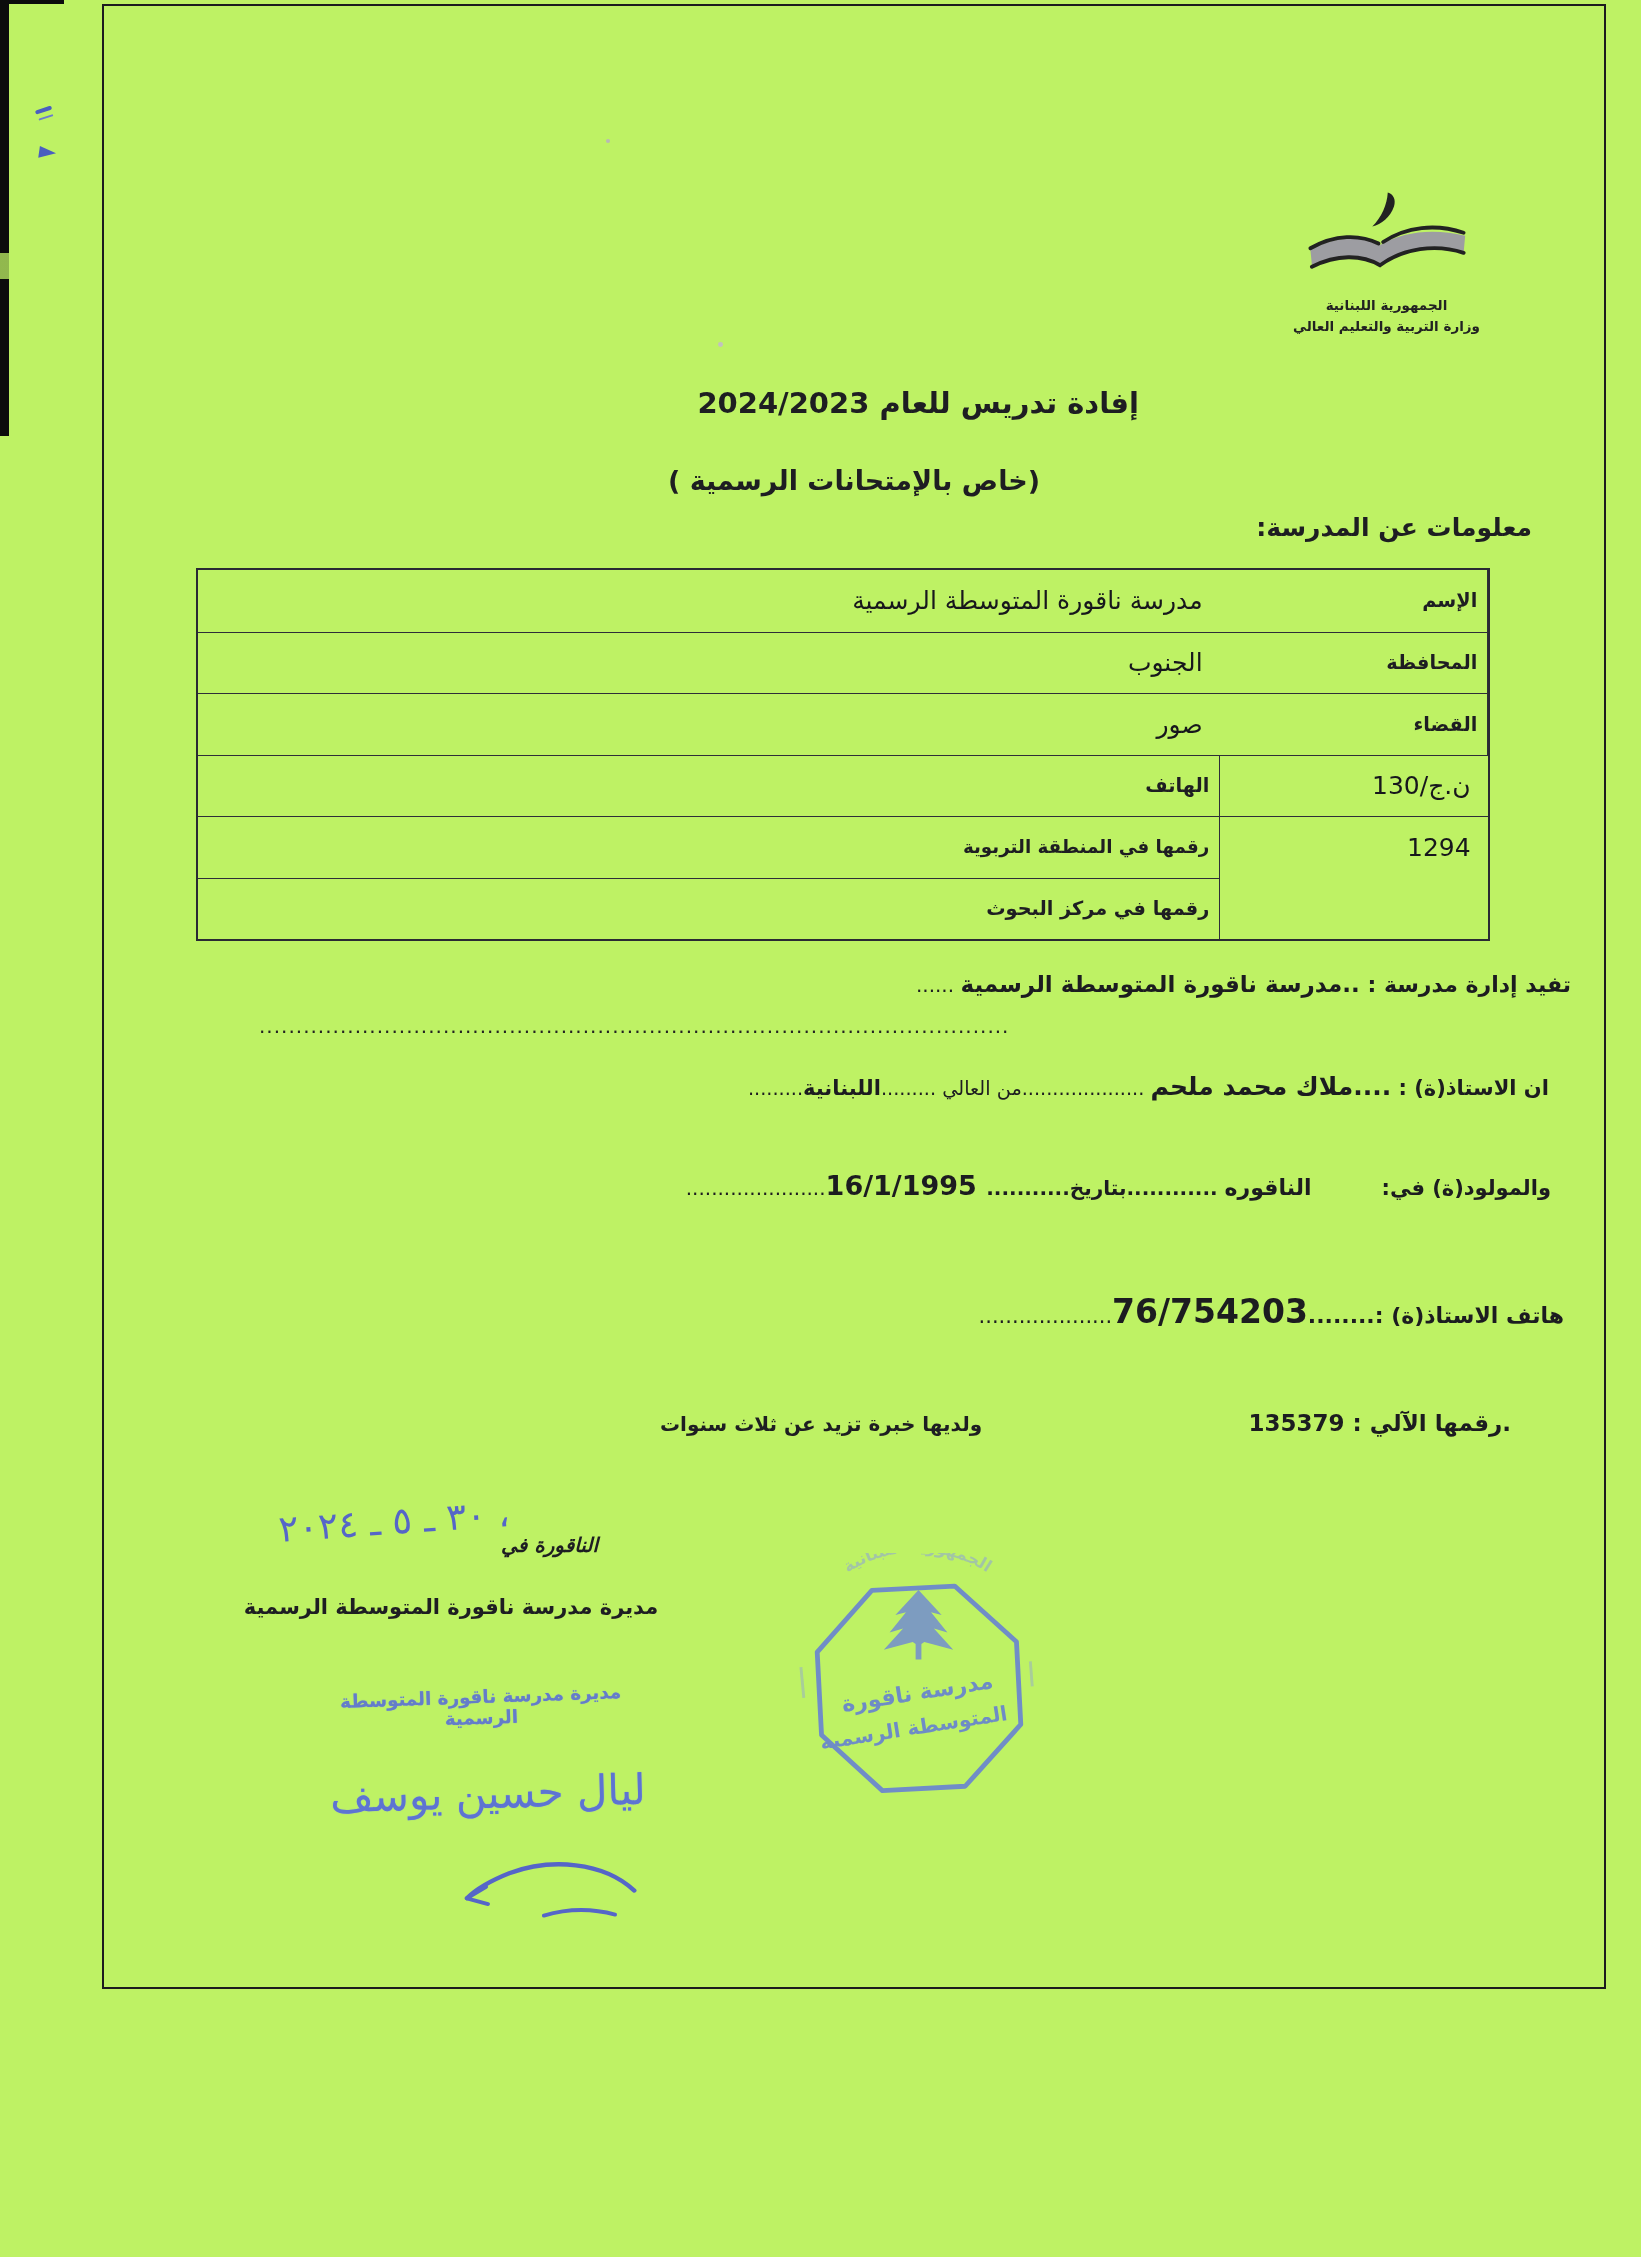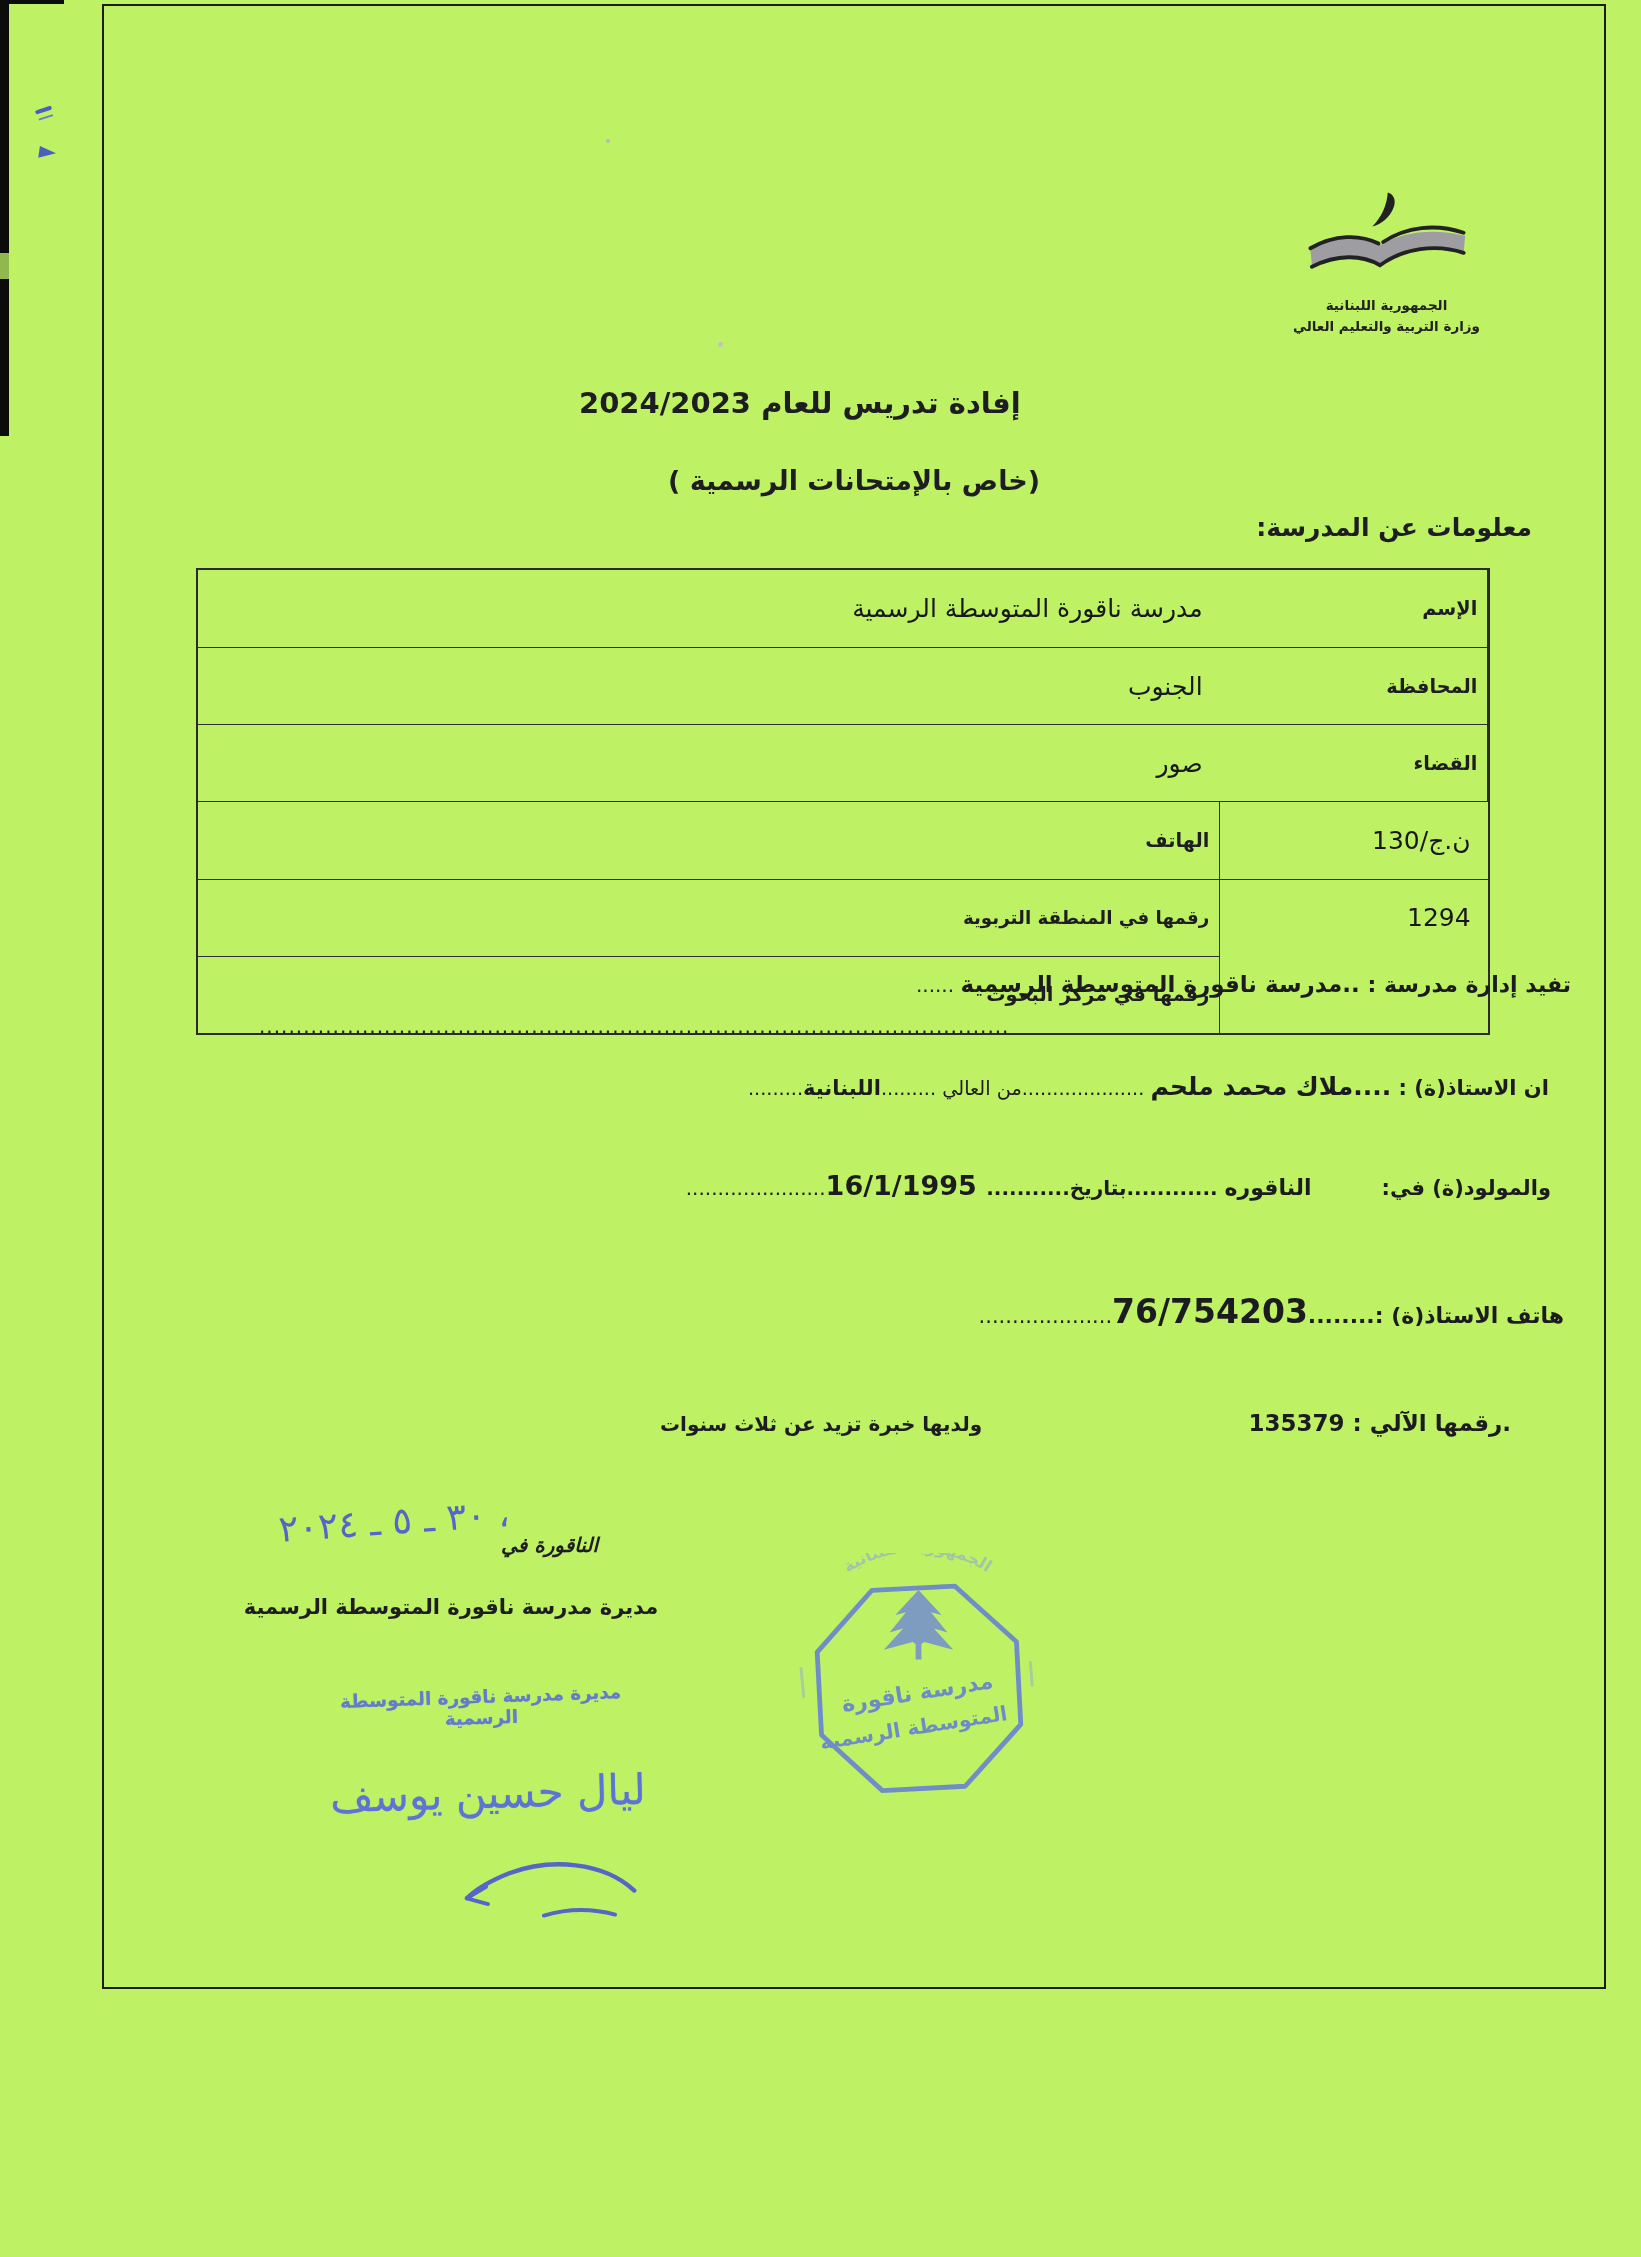--- a/index.html
+++ b/index.html
@@ -21,27 +21,27 @@
   .speck1{left:606px;top:139px;}
   .speck2{left:718px;top:342px;width:4.8px;height:4.8px;background:#c2c2be;}
   
   .frame{position:absolute;left:102px;top:3.9px;width:1504px;height:1985px;
     border:2.9px solid #1c1c1e;box-sizing:border-box;}
   
   .logo-block{position:absolute;left:1290px;top:189px;width:193px;text-align:center;}
   .logo-block svg{display:block;margin:0 auto;}
   .org-line{font-size:13.5px;font-weight:bold;line-height:1.55;color:#222;direction:rtl;}
   
-  .doc-title{position:absolute;left:579px;top:386px;width:560px;text-align:left;
+  .doc-title{position:absolute;left:579px;top:386px;width:560px;text-align:right;
     font-size:29px;font-weight:bold;direction:rtl;}
   .doc-subtitle{position:absolute;left:579px;top:465px;width:550px;text-align:center;
     font-size:27px;font-weight:bold;direction:rtl;}
   .section-heading{position:absolute;right:109px;top:513px;font-size:25px;font-weight:bold;direction:rtl;}
   
-  .info-table{position:absolute;left:196px;top:568px;width:1294px;height:467px;
+  .info-table{position:absolute;left:196px;top:568px;width:1294px;height:373px;
     border:2.9px solid #2a2a33;box-sizing:border-box;
     display:grid;grid-template-columns:1022px 1fr;grid-template-rows:repeat(6,1fr);}
   .cell{border-top:1.9px solid #2e2e38;display:flex;align-items:center;box-sizing:border-box;}
   .cell.first{border-top:none;}
   .cell.value{direction:rtl;justify-content:flex-start;padding:0 17.4px 0 5.8px;
     font-size:25px;color:#17171c;}
   .cell.label{border-right:1.9px solid #2e2e38;direction:rtl;justify-content:flex-start;
     padding:0 9.7px 0 3.9px;font-size:19.3px;font-weight:bold;line-height:1.2;}
   .cell.label.small{font-size:18.3px;}
   

